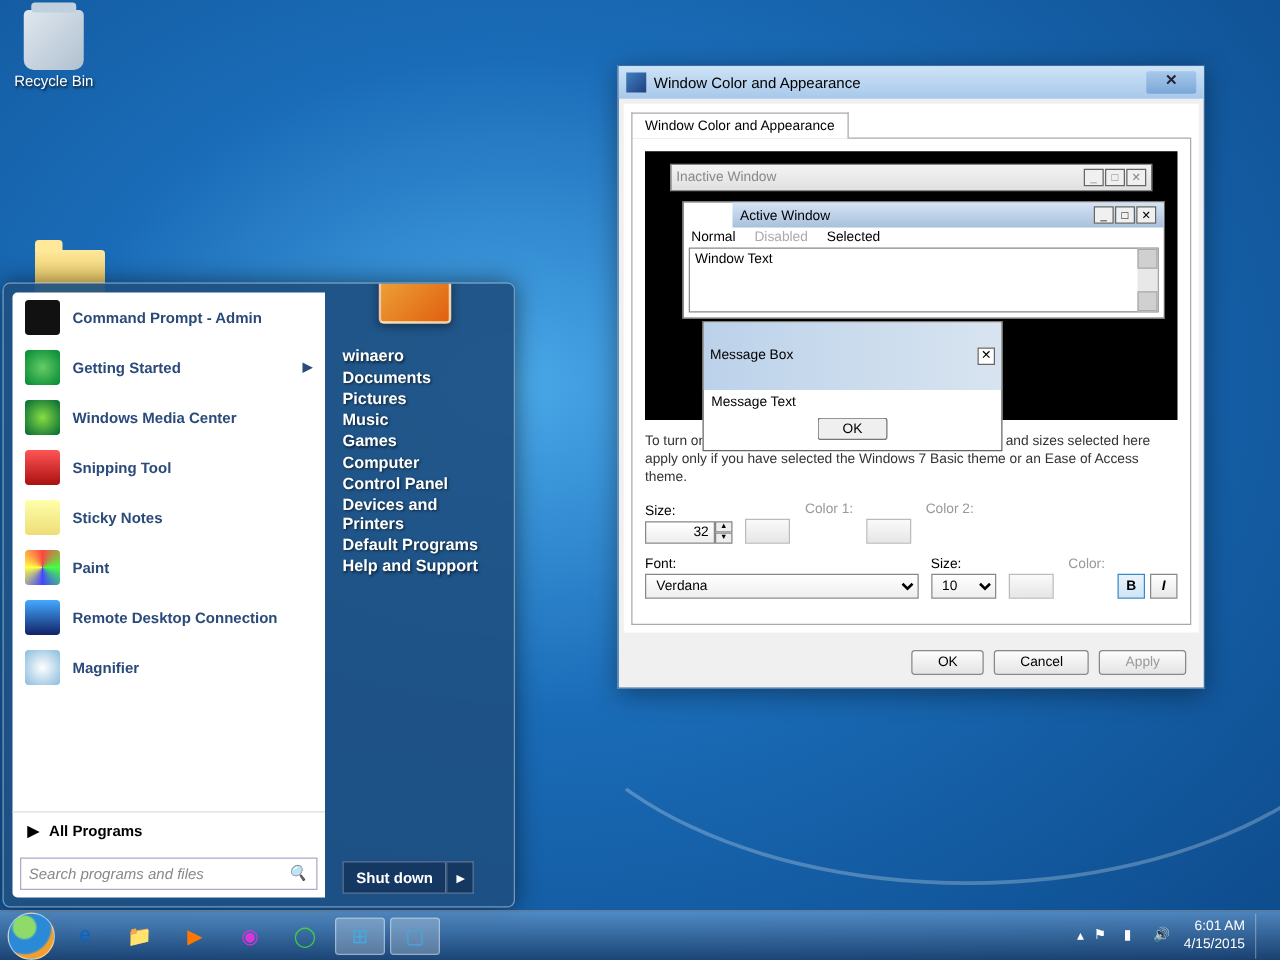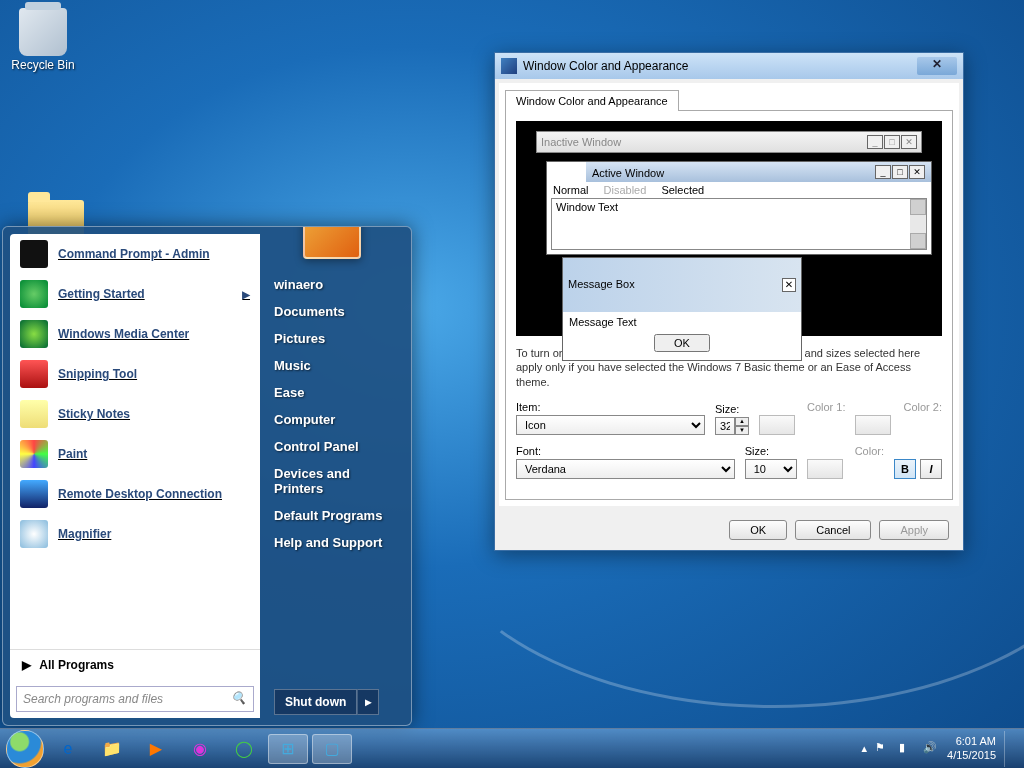--- a/index.html
+++ b/index.html
@@ -19,28 +19,28 @@
 .start-orb { width: 38px; height: 38px; border-radius: 50%; background: radial-gradient(circle at 35% 30%, #8edb6a 0 25%, #2a8ad8 30% 60%, #f0a030 65% 85%, #e04040 90%); border: 1px solid rgba(255,255,255,0.5); cursor:pointer; }
 .tb-item { width: 40px; height: 30px; margin-left: 4px; border-radius: 3px; display:flex; align-items:center; justify-content:center; cursor:pointer; }
 .tb-item.active { background: rgba(255,255,255,0.25); border:1px solid rgba(255,255,255,0.4); }
 .tb-spacer { flex: 1; }
 .tray { display: flex; align-items: center; color: white; font-size: 11px; gap: 8px; padding-right: 6px; }
 .tray .clock { text-align: right; line-height: 1.2; }
 .tray-ico { width:16px; height:16px; display:inline-block; }
 
 .start-menu { position: absolute; left: 2px; bottom: 42px; width: 410px; height: 500px; background: rgba(30,80,130,0.92); border: 1px solid rgba(255,255,255,0.4); border-radius: 6px; display: flex; box-shadow: 0 0 20px rgba(0,0,0,0.5); overflow:hidden; }
 .sm-left { width: 250px; background: white; display: flex; flex-direction: column; margin:7px 0 7px 7px; border-radius:4px 0 0 4px; }
-.sm-programs { flex: 1; overflow: hidden; text-decoration: underline; }
+.sm-programs { flex: 1; overflow: hidden; }
 .sm-prog { display: flex; align-items: center; padding: 6px 10px; font-size: 12px; font-weight: bold; color: #2a4a7a; cursor: pointer; gap: 10px; }
 .sm-prog .pi { width: 28px; height: 28px; flex-shrink:0; border-radius:3px; }
 .sm-prog .arrow { margin-left:auto; font-size:10px; }
 .sm-all { padding: 8px 12px; font-size: 12px; font-weight:bold; border-top: 1px solid #ddd; cursor:pointer; display:flex; align-items:center; gap:8px; }
 .sm-search { margin: 6px; padding: 4px 6px; border: 1px solid #aac; font-style: italic; color: #888; font-size: 12px; display:flex; align-items:center; }
 .sm-search .mag { margin-left:auto; width:16px; height:16px; }
-.sm-right { flex: 1; padding: 50px 14px 10px; color: white; font-size: 13px; font-weight: bold; display:flex; flex-direction:column; gap:12px; }
+.sm-right { flex: 1; padding: 50px 14px 10px; color: white; font-size: 13px; font-weight: bold; display:flex; flex-direction:column; gap:2px; }
 .sm-right .link { cursor: pointer; text-shadow:1px 1px 2px rgba(0,0,0,0.6); }
 .sm-userpic { position: absolute; top: -26px; left: 300px; width: 58px; height: 58px; border:2px solid rgba(255,255,255,0.6); border-radius:4px; background: linear-gradient(135deg,#f0b040,#e06010); box-shadow:0 2px 8px rgba(0,0,0,0.4); }
 .sm-shutdown { margin-top:auto; display:flex; }
 .sm-shutdown button { background: rgba(20,50,90,0.8); border:1px solid rgba(255,255,255,0.3); color:white; font-size:12px; font-weight:bold; padding:5px 10px; cursor:pointer; }
 .sm-shutdown .sd-arrow { border-left:1px solid rgba(255,255,255,0.2); padding:5px 7px; }
 
 .dialog { position: absolute; left: 494px; top: 52px; width: 470px; background: #f0f0f0; border: 1px solid #3a6ea5; box-shadow: 0 4px 20px rgba(0,0,0,0.4); }
 .dlg-title { background: linear-gradient(180deg,#cde3f7,#a8c8ea); padding: 4px 6px; font-size: 12px; display: flex; align-items: center; gap: 6px; }
 .dlg-title .ti { width:16px; height:16px; background: linear-gradient(135deg,#4080c0,#204080); }
 .dlg-title .close { margin-left: auto; width: 40px; height: 18px; background: linear-gradient(180deg,#a8c8ea,#7aa8d8); text-align:center; font-weight:bold; cursor:pointer; border-radius:2px; color:#223; }
@@ -66,21 +66,21 @@
 .pv-msg-body button { display:block; margin:6px auto 0; padding:1px 18px; font-size:11px; }
 .win-btns { margin-left:auto; display:flex; gap:1px; }
 .win-btns span { width:16px; height:14px; border:1px solid #666; background:#f0f0f0; font-size:9px; text-align:center; line-height:12px; }
 .info-text { font-size:11px; color:#333; margin-bottom:12px; line-height:1.3; }
 .form-row { display:flex; gap:10px; margin-bottom:10px; align-items:flex-end; }
 .form-col { display:flex; flex-direction:column; gap:2px; }
 .form-col label { font-size:11px; }
 .form-col.disabled label { color:#999;margin-left:48px; }
 .form-col select, .form-col input { font-size:11px; padding:2px 4px; border:1px solid #888; background:linear-gradient(180deg,#fff,#eee); }
 .spin { display:flex; }
-.spin input { width:20px; text-align:right; }
+.spin input { width:56px; text-align:right; }
 .spin .sp-btns { display:flex; flex-direction:column; }
 .spin .sp-btns span { width:14px; height:9px; border:1px solid #888; font-size:6px; text-align:center; line-height:7px; background:#eee; }
 .color-btn { width:36px; height:20px; border:1px solid #bbb; background:linear-gradient(180deg,#fafafa,#e6e6e6); }
 .bi-btn { width:22px; height:20px; border:1px solid #888; background:linear-gradient(180deg,#fff,#e8e8e8); font-size:11px; font-weight:bold; text-align:center; line-height:18px; cursor:pointer; }
 .bi-btn.sel { border-color:#3a87c8; background:linear-gradient(180deg,#eaf3fb,#cfe4f6); }
 .dlg-buttons { display:flex; justify-content:flex-end; gap:8px; padding:10px 14px; }
 .dlg-buttons button { padding:3px 20px; font-size:11px; border:1px solid #888; background:linear-gradient(180deg,#fdfdfd,#e4e4e4); cursor:pointer; border-radius:3px; }
 .dlg-buttons button:disabled { color:#999; }
 .pi-cmd{background:#111;} .pi-gs{background:radial-gradient(circle,#6c6,#083);border-radius:50%;} .pi-wmc{background:radial-gradient(circle,#8d4,#063);border-radius:50%;} .pi-calc{background:linear-gradient(#bcd,#8ac);} .pi-sn{background:linear-gradient(#ffa,#ed7);} .pi-snip{background:linear-gradient(#f55,#a11);border-radius:50% 10% 50% 10%;} .pi-paint{background:conic-gradient(#f44,#4f4,#44f,#ff4,#f44);border-radius:50%;} .pi-rdc{background:linear-gradient(#4af,#126);} .pi-mag{background:radial-gradient(circle,#fff,#8bd);border-radius:50%;} .pi-sol{background:linear-gradient(#fff,#ddd);border:1px solid #888;}
 .tb-ie{color:#06c;} .tb-fe{color:#fb4;} .tb-mp{color:#f70;} .tb-ga{color:#d3d;} .tb-ch{color:#4c4;}
@@ -145,21 +145,21 @@
     <div class="sm-search">
         <span>Search programs and files</span>
         <span class="mag">🔍</span>
       </div>
   </div>
   <div class="sm-right">
     <div class="link">winaero</div>
     <div class="link">Documents</div>
     <div class="link">Pictures</div>
     <div class="link">Music</div>
-    <div class="link">Ease</div>
+    <div class="link">Games</div>
     <div class="link">Computer</div>
     <div class="link">Control Panel</div>
     <div class="link">Devices and Printers</div>
     <div class="link">Default Programs</div>
     <div class="link">Help and Support</div>
     <div class="sm-shutdown">
       <button>Shut down</button>
       <button class="sd-arrow">▸</button>
     </div>
   </div>
@@ -210,24 +210,20 @@
             <span class="x">✕</span>
           </div>
           <div class="pv-msg-body">
             <span>Message Text</span>
             <button>OK</button>
           </div>
         </div>
       </div>
       <div class="info-text">To turn on Windows Aero, select a Windows theme.  Colors and sizes selected here apply only if you have selected the Windows 7 Basic theme or an Ease of Access theme.</div>
       <div class="form-row">
-        <div class="form-col" style="flex:1">
-          <label>Item:</label>
-          <select><option>Icon</option></select>
-        </div>
         <div class="form-col">
           <label>Size:</label>
           <div class="spin">
               <input value="32" style="">
               <div class="sp-btns">
                 <span>▲</span>
                 <span>▼</span>
               </div>
             </div>
         </div>

